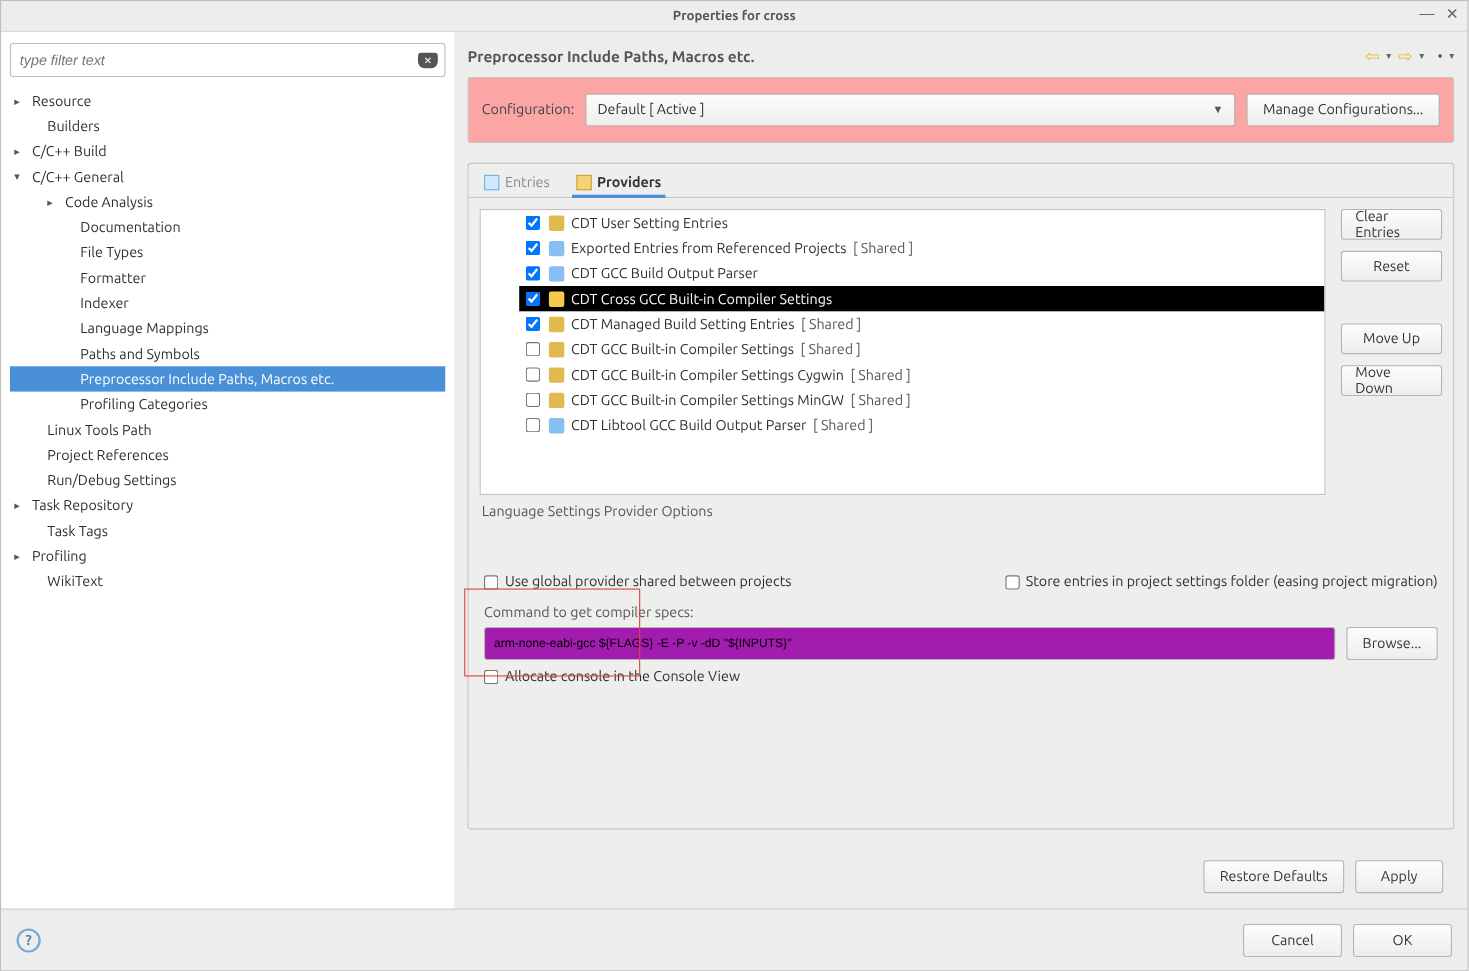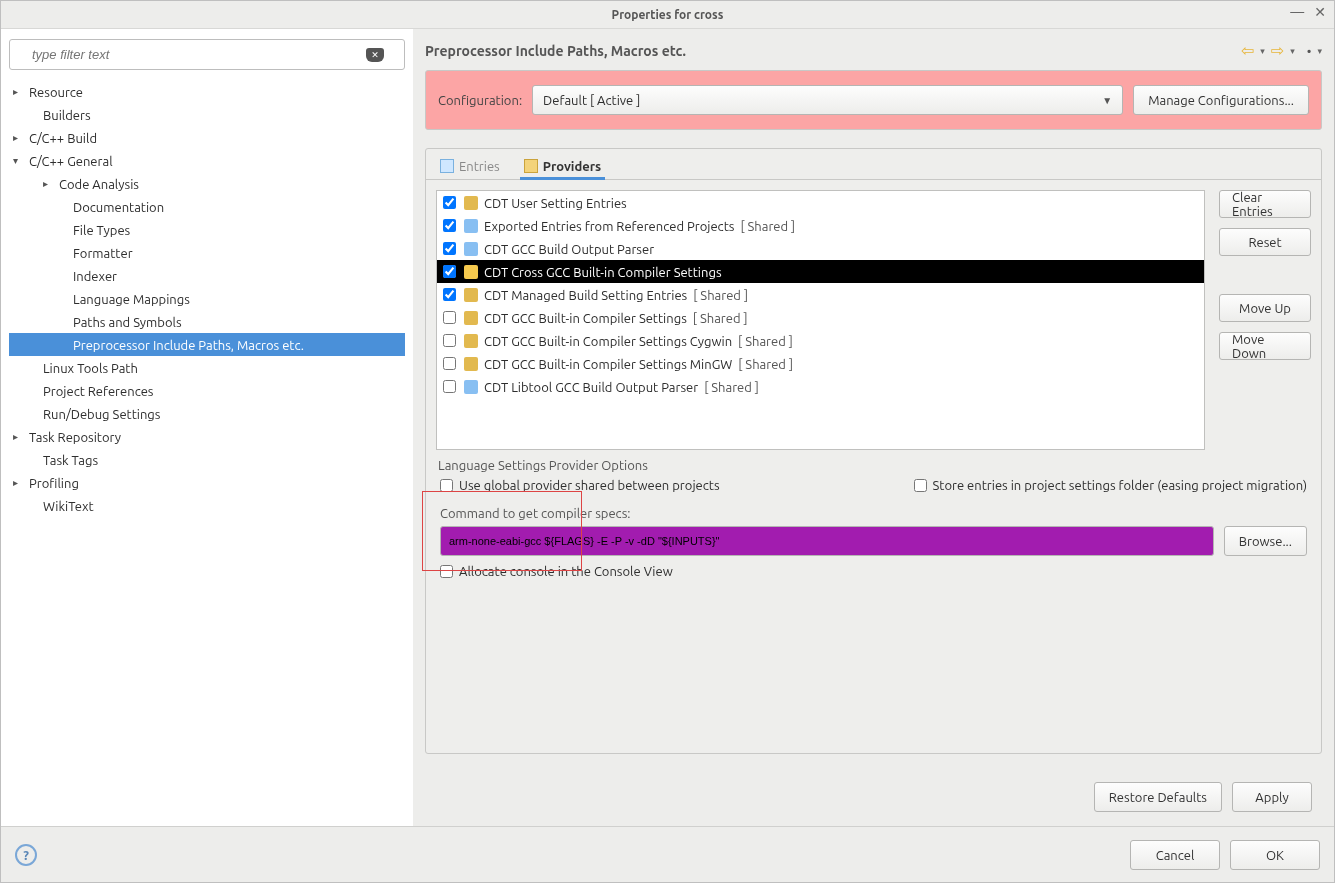--- a/index.html
+++ b/index.html
@@ -6,21 +6,21 @@
   html, body { margin: 0; padding: 0; font-family: "Segoe UI", "Ubuntu", "Cantarell", sans-serif; font-size: 13px; color: #2e2e2e; }
   body { background: #ededeb; width: 1335px; height: 883px; display: flex; flex-direction: column; border: 1px solid #bfbfbf; }
   
   .titlebar { height: 28px; display: flex; align-items: center; justify-content: center; position: relative; border-bottom: 1px solid #d8d8d6; }
   .titlebar .title { font-weight: 600; color: #555; font-size: 12px; }
   .titlebar .ctrls { position: absolute; right: 8px; top: 4px; display: flex; gap: 10px; color: #666; }
   .titlebar .ctrls span { cursor: default; font-size: 14px; line-height: 14px; }
   
   .main { flex: 1; display: flex; min-height: 0; }
   .sidebar { width: 412px; background: #ffffff; display: flex; flex-direction: column; padding: 10px 8px 8px 8px; }
-  .filterwrap { border: 1px solid #bdbdbd; border-radius: 3px; padding: 3px 20px; display: flex; align-items: center; height: 31px; }
+  .filterwrap { border: 1px solid #bdbdbd; border-radius: 3px; padding: 3px 6px; display: flex; align-items: center; height: 31px; }
   .filterwrap input { border: none; outline: none; flex: 1; font-size: 13px; color: #444; font-style: italic; }
   .filterwrap .clr { width: 18px; height: 14px; background: #555; border-radius: 3px 3px 6px 6px; color: #fff; font-size: 9px; display:flex;align-items:center;justify-content:center; }
   .tree { margin-top: 10px; overflow: auto; flex: 1; }
   .tree-item { height: 23px; display: flex; align-items: center; padding-left: 6px; cursor: default; }
   .tree-item.l0 { padding-left: 6px; }
   .tree-item.l1 { padding-left: 28px; }
   .tree-item .arrow { width: 12px; margin-right: 4px; color: #555; font-size: 10px; display:inline-block; }
   .tree-item.sel { background: #4a90d9; color: #ffffff; }
   
   .rightpane { flex: 1; display: flex; flex-direction: column; padding: 12px 12px 0 12px; }
@@ -40,29 +40,29 @@
   .btn-sm { height: 28px; padding: 0 12px; }
   
   .settingsbox { flex: 1; border: 1px solid #c8c8c6; border-radius: 3px; background: #eeeeec; padding: 0 0 8px 0; display:flex; flex-direction:column; margin-bottom: 20px; min-height:0; }
   .tabs { display: flex; gap: 16px; border-bottom: 1px solid #c8c8c6; padding: 6px 10px 0 10px; }
   .tab { display:flex; gap:5px; align-items:center; padding: 4px 4px 6px 4px; color:#888; font-size:13px; position:relative; }
   .tab.active { color:#333; font-weight:600; }
   .tab.active::after { content:""; position:absolute; left:0; right:0; bottom:-1px; height:3px; background:#4a90d9; }
   .tab .ticon { width:14px;height:14px; display:inline-block; }
   .splitrow { display:flex; gap: 14px; padding: 10px 10px 4px 10px; flex:0 0 auto; }
   .provlist { flex:1; border:1px solid #c0c0be; background:#ffffff; height: 260px; overflow:auto; }
-  .provrow { height: 23px; display:flex; align-items:center; gap:6px; padding: 0 6px; font-size:13px; }
+  .provrow { height: 23px; display:flex; align-items:center; gap:6px; padding: 0 6px; font-size:13px;margin-left:35px; }
   .provrow.sel { background: #000000; color:#ffffff; }
   .provrow input[type=checkbox] { margin:0 2px 0 0; }
   .provrow .picon { width:14px;height:14px; display:inline-block; background:#f0c040; border-radius:2px; }
   .shared { color:#555; }
   .btncol { display:flex; flex-direction:column; gap:10px; width: 92px; }
   .btncol .btn { justify-content:center; }
   .optlabel { padding: 4px 12px 2px 12px; color:#555; font-size:13px; }
-  .optrow { display:flex; gap: 24px; padding: 4px 14px; align-items:flex-end; }
+  .optrow { display:flex; gap: 24px; padding: 4px 14px; align-items:flex-end;margin-top:44px; }
   .chk { display:flex; align-items:center; gap:6px; }
   .chk input { margin:0; }
   .commandblock { padding: 10px 14px 4px 14px; position:relative; }
   .callout { position:absolute; border:1px solid #d44; pointer-events:none; }
   .cmdrow { display:flex; gap:10px; align-items:center; }
   .cmdrow input[type=text] { flex:1; height:30px; border:1px solid #b5b5b3; border-radius:3px; background:#a21caf; padding:0 8px; font-size:11px; }
   .chkline { margin-top: 8px; }
   
   .restorerow { display:flex; justify-content:flex-end; gap:10px; padding: 8px 10px 0 10px; }
   
@@ -129,20 +129,24 @@
           <span class="arrow"></span>
           <span>Language Mappings</span>
         </div>
         <div class="tree-item l1" style="padding-left: 48px;">
           <span class="arrow"></span>
           <span>Paths and Symbols</span>
         </div>
         <div class="tree-item l1 sel" style="padding-left: 48px;">
           <span class="arrow"></span>
           <span>Preprocessor Include Paths, Macros etc.</span>
+        </div>
+        <div class="tree-item l1" style="padding-left: 48px;">
+          <span class="arrow"></span>
+          <span>Profiling Categories</span>
         </div>
         <div class="tree-item l0" style="padding-left: 18px;">
           <span class="arrow"></span>
           <span>Linux Tools Path</span>
         </div>
         <div class="tree-item l0" style="padding-left: 18px;">
           <span class="arrow"></span>
           <span>Project References</span>
         </div>
         <div class="tree-item l0" style="padding-left: 18px;">

